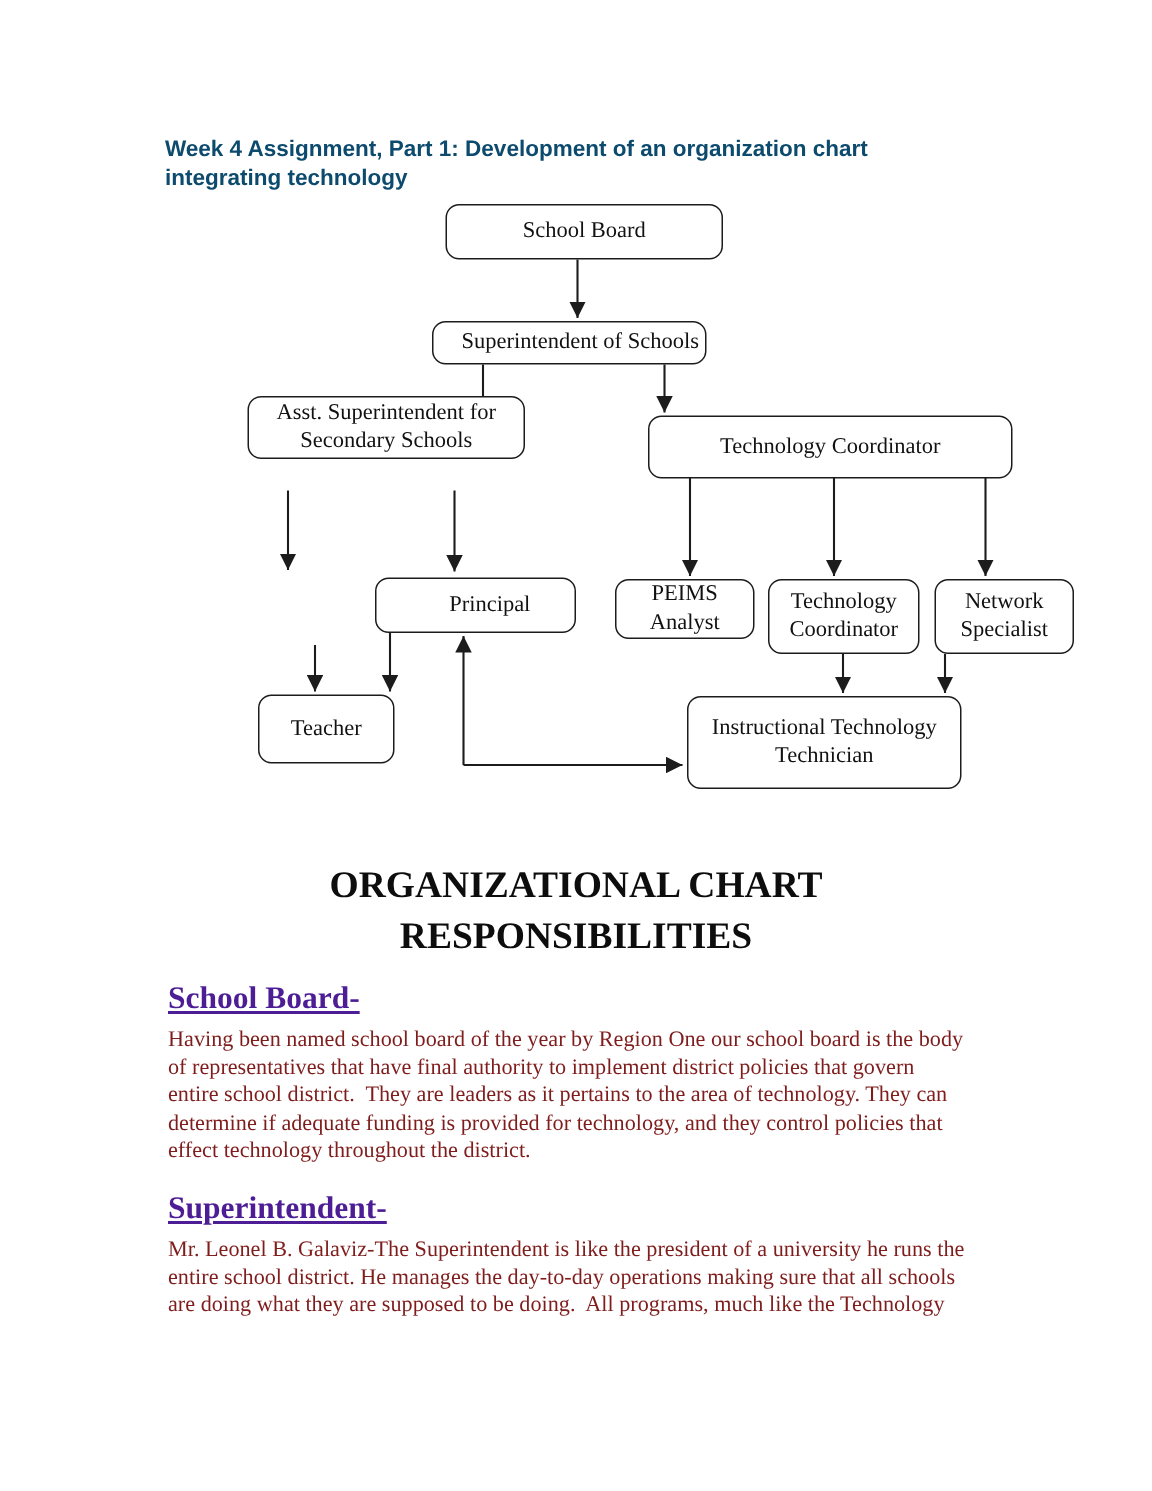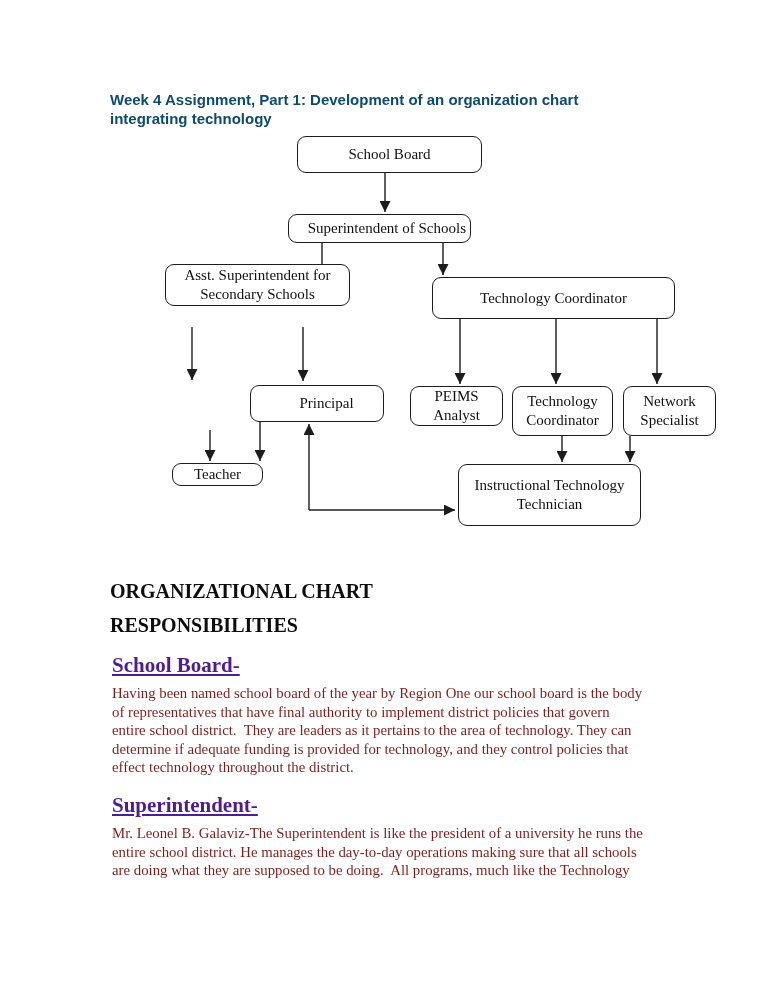--- a/index.html
+++ b/index.html
@@ -35,27 +35,27 @@
   }
   .n-school-board{left:297px;top:136px;width:185px;height:37px;}
   .n-superintendent{left:288px;top:214px;width:183px;height:29px;justify-content:flex-end;}
   .n-asst-superintendent{left:165px;top:264px;width:185px;height:42px;align-items:center;}
   .n-technology-coordinator{left:432px;top:277px;width:243px;height:42px;}
   .n-curriculum-facilitators{left:122px;top:382px;width:111px;height:48px;}
   .n-principal{left:250px;top:385px;width:134px;height:37px;padding-left:23px;}
   .n-peims-analyst{left:410px;top:386px;width:93px;height:40px;}
   .n-technology-facilitators{left:512px;top:386px;width:101px;height:50px;}
   .n-network-specialist{left:623px;top:386px;width:93px;height:50px;justify-content:flex-end;}
-  .n-teacher{left:172px;top:463px;width:91px;height:23px;}
+  .n-teacher{left:172px;top:463px;width:91px;height:46px;}
   .n-itt{left:458px;top:464px;width:183px;height:62px;}
   
   .resp-heading{
     position:absolute;left:110px;top:574px;width:548px;
-    text-align:left;
-    font-weight:bold;font-size:20px;line-height:34px;
+    text-align:center;
+    font-weight:bold;font-size:25px;line-height:34px;
     color:#0d0d0d;
   }
   
   .section{position:absolute;left:112px;width:556px;}
   .section-1{top:652px;}
   .section-2{top:792px;}
   .section h3{
     margin:0 0 6px 0;
     font-size:21px;line-height:26px;
     font-weight:bold;

